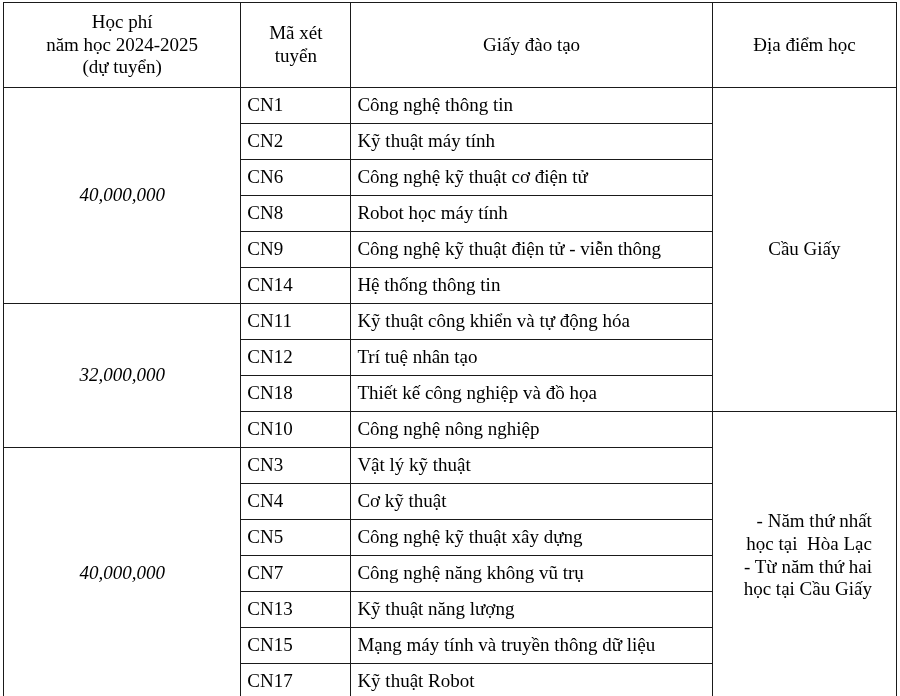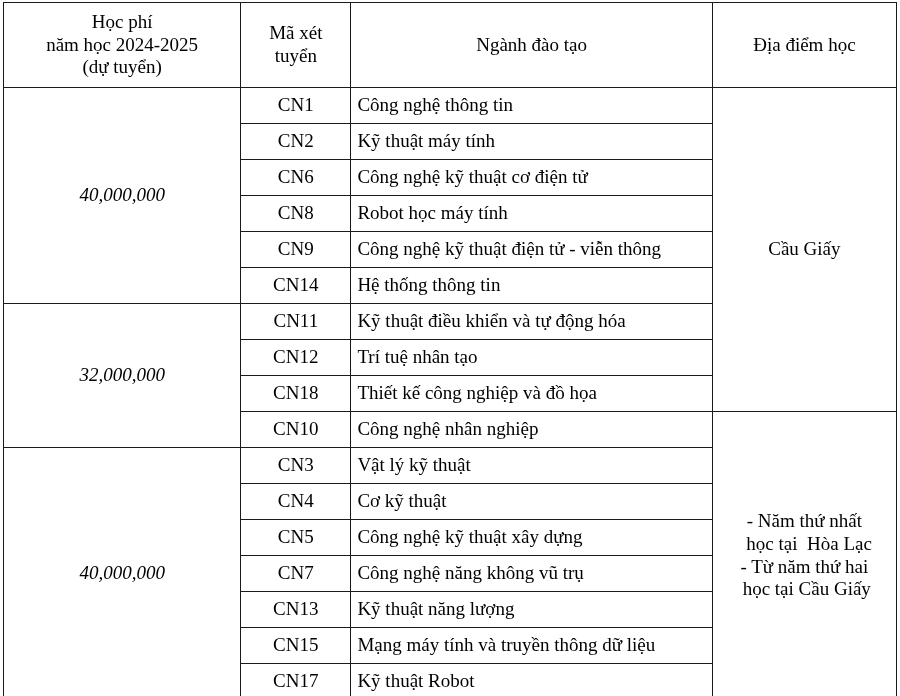--- a/index.html
+++ b/index.html
@@ -41,36 +41,35 @@
     padding: 4px 6px;
   }
   thead th .hline { display: block; white-space: nowrap; }
 
   td.fee-cell {
     text-align: center;
     font-size: 20px;
     font-style: italic;
   }
   td.code-cell {
-    text-align: center;
     font-size: 20px;
     height: 35px;
   }
   td.major-cell {
     text-align: left;
     font-size: 20px;
     padding-left: 10px;
   }
   td.loc-cell {
     text-align: center;
     font-size: 20px;
   }
   td.loc-cell .loc-lines {
     display: inline-block;
-    text-align: center;
+    text-align: right;
   }
   td.loc-cell .loc-lines .lline {
     display: block;
     white-space: pre;
   }
 </style>
 </head>
 <body>
 
 <table id="tuition-table">
@@ -84,21 +83,21 @@
     <tr>
       <th class="col-fee">
         <span class="hline">Học phí</span>
         <span class="hline">năm học 2024-2025</span>
         <span class="hline">(dự tuyển)</span>
       </th>
       <th class="col-code">
         <span class="hline">Mã xét</span>
         <span class="hline">tuyển</span>
       </th>
-      <th class="col-major">Ngành đào tạo</th>
+      <th class="col-major">Giấy đào tạo</th>
       <th class="col-loc">Địa điểm học</th>
     </tr>
   </thead>
   <tbody id="table-body">
       <tr>
         <td class="fee-cell col-fee" rowspan="6">40,000,000</td>
         <td class="code-cell col-code">CN1</td>
         <td class="major-cell col-major">Công nghệ thông tin</td>
         <td class="loc-cell col-loc" rowspan="9"><span class="loc-lines"><span class="lline">Cầu Giấy</span></span></td>
       </tr>
@@ -118,33 +117,33 @@
         <td class="code-cell col-code">CN9</td>
         <td class="major-cell col-major">Công nghệ kỹ thuật điện tử - viễn thông</td>
       </tr>
       <tr>
         <td class="code-cell col-code">CN14</td>
         <td class="major-cell col-major">Hệ thống thông tin</td>
       </tr>
       <tr>
         <td class="fee-cell col-fee" rowspan="4">32,000,000</td>
         <td class="code-cell col-code">CN11</td>
-        <td class="major-cell col-major">Kỹ thuật điều khiển và tự động hóa</td>
+        <td class="major-cell col-major">Kỹ thuật công khiển và tự động hóa</td>
       </tr>
       <tr>
         <td class="code-cell col-code">CN12</td>
         <td class="major-cell col-major">Trí tuệ nhân tạo</td>
       </tr>
       <tr>
         <td class="code-cell col-code">CN18</td>
         <td class="major-cell col-major">Thiết kế công nghiệp và đồ họa</td>
       </tr>
       <tr>
         <td class="code-cell col-code">CN10</td>
-        <td class="major-cell col-major">Công nghệ nhân nghiệp</td>
+        <td class="major-cell col-major">Công nghệ nông nghiệp</td>
         <td class="loc-cell col-loc" rowspan="8"><span class="loc-lines"><span class="lline">- Năm thứ nhất</span><span class="lline">  học tại  Hòa Lạc</span><span class="lline">- Từ năm thứ hai</span><span class="lline"> học tại Cầu Giấy</span></span></td>
       </tr>
       <tr>
         <td class="fee-cell col-fee" rowspan="7">40,000,000</td>
         <td class="code-cell col-code">CN3</td>
         <td class="major-cell col-major">Vật lý kỹ thuật</td>
       </tr>
       <tr>
         <td class="code-cell col-code">CN4</td>
         <td class="major-cell col-major">Cơ kỹ thuật</td>

